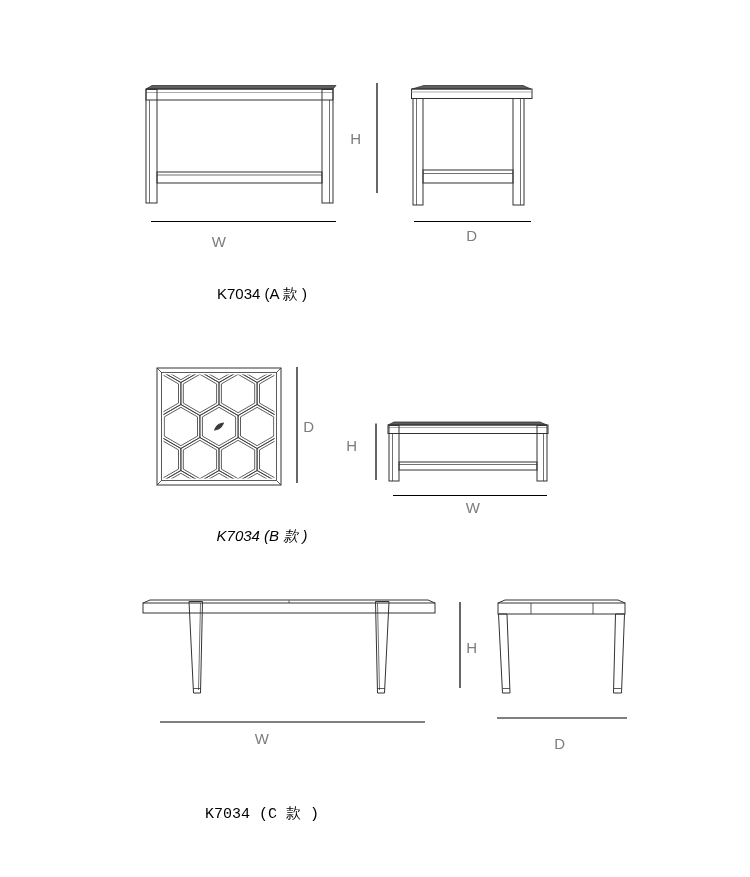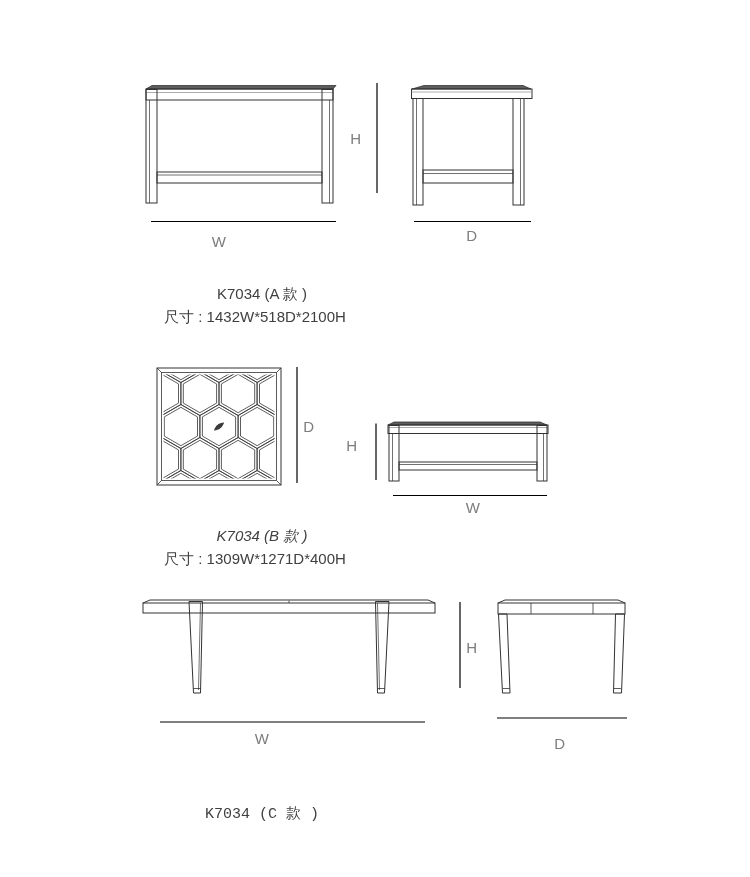--- a/index.html
+++ b/index.html
@@ -23,21 +23,21 @@
     text-align: center;
     letter-spacing: 0.5px;
   }
   .caption-title, .caption-spec {
     position: absolute;
     left: 105px;
     width: 300px;
     text-align: center;
     font-size: 15px;
     line-height: 17px;
-    color: #404040;
+    color: #000000;
   }
   .caption-title { left: 112px; }
 </style>
 </head>
 <body>
 
 <div class="page">
 
   <svg id="art" class="art" width="750" height="877" viewBox="0 0 750 877" fill="none" stroke-linecap="butt">
     <defs>
@@ -202,20 +202,18 @@
 
   <div class="dim-label" style="left:297px; top:419px; width:24px;">D</div>
   <div class="dim-label" style="left:340px; top:438px; width:24px;">H</div>
   <div class="dim-label" style="left:453px; top:500px; width:40px;">W</div>
 
   <div class="dim-label" style="left:460px; top:640px; width:24px;">H</div>
   <div class="dim-label" style="left:242px; top:731px; width:40px;">W</div>
   <div class="dim-label" style="left:540px; top:736px; width:40px;">D</div>
 
   <div class="caption-title" style="top:285px;">K7034 (A 款 )</div>
-  <div class="caption-spec" style="top:308px;">尺寸 : 1432W*518D*2100H</div>
 
   <div class="caption-title" style="top:527px;font-style:italic;">K7034 (B 款 )</div>
-  <div class="caption-spec" style="top:550px;">尺寸 : 1309W*1271D*400H</div>
 
   <div class="caption-title" style="top:806px;font-family:Liberation Mono, monospace;">K7034 (C 款 )</div>
 
 </div>
 
 </body></html>

